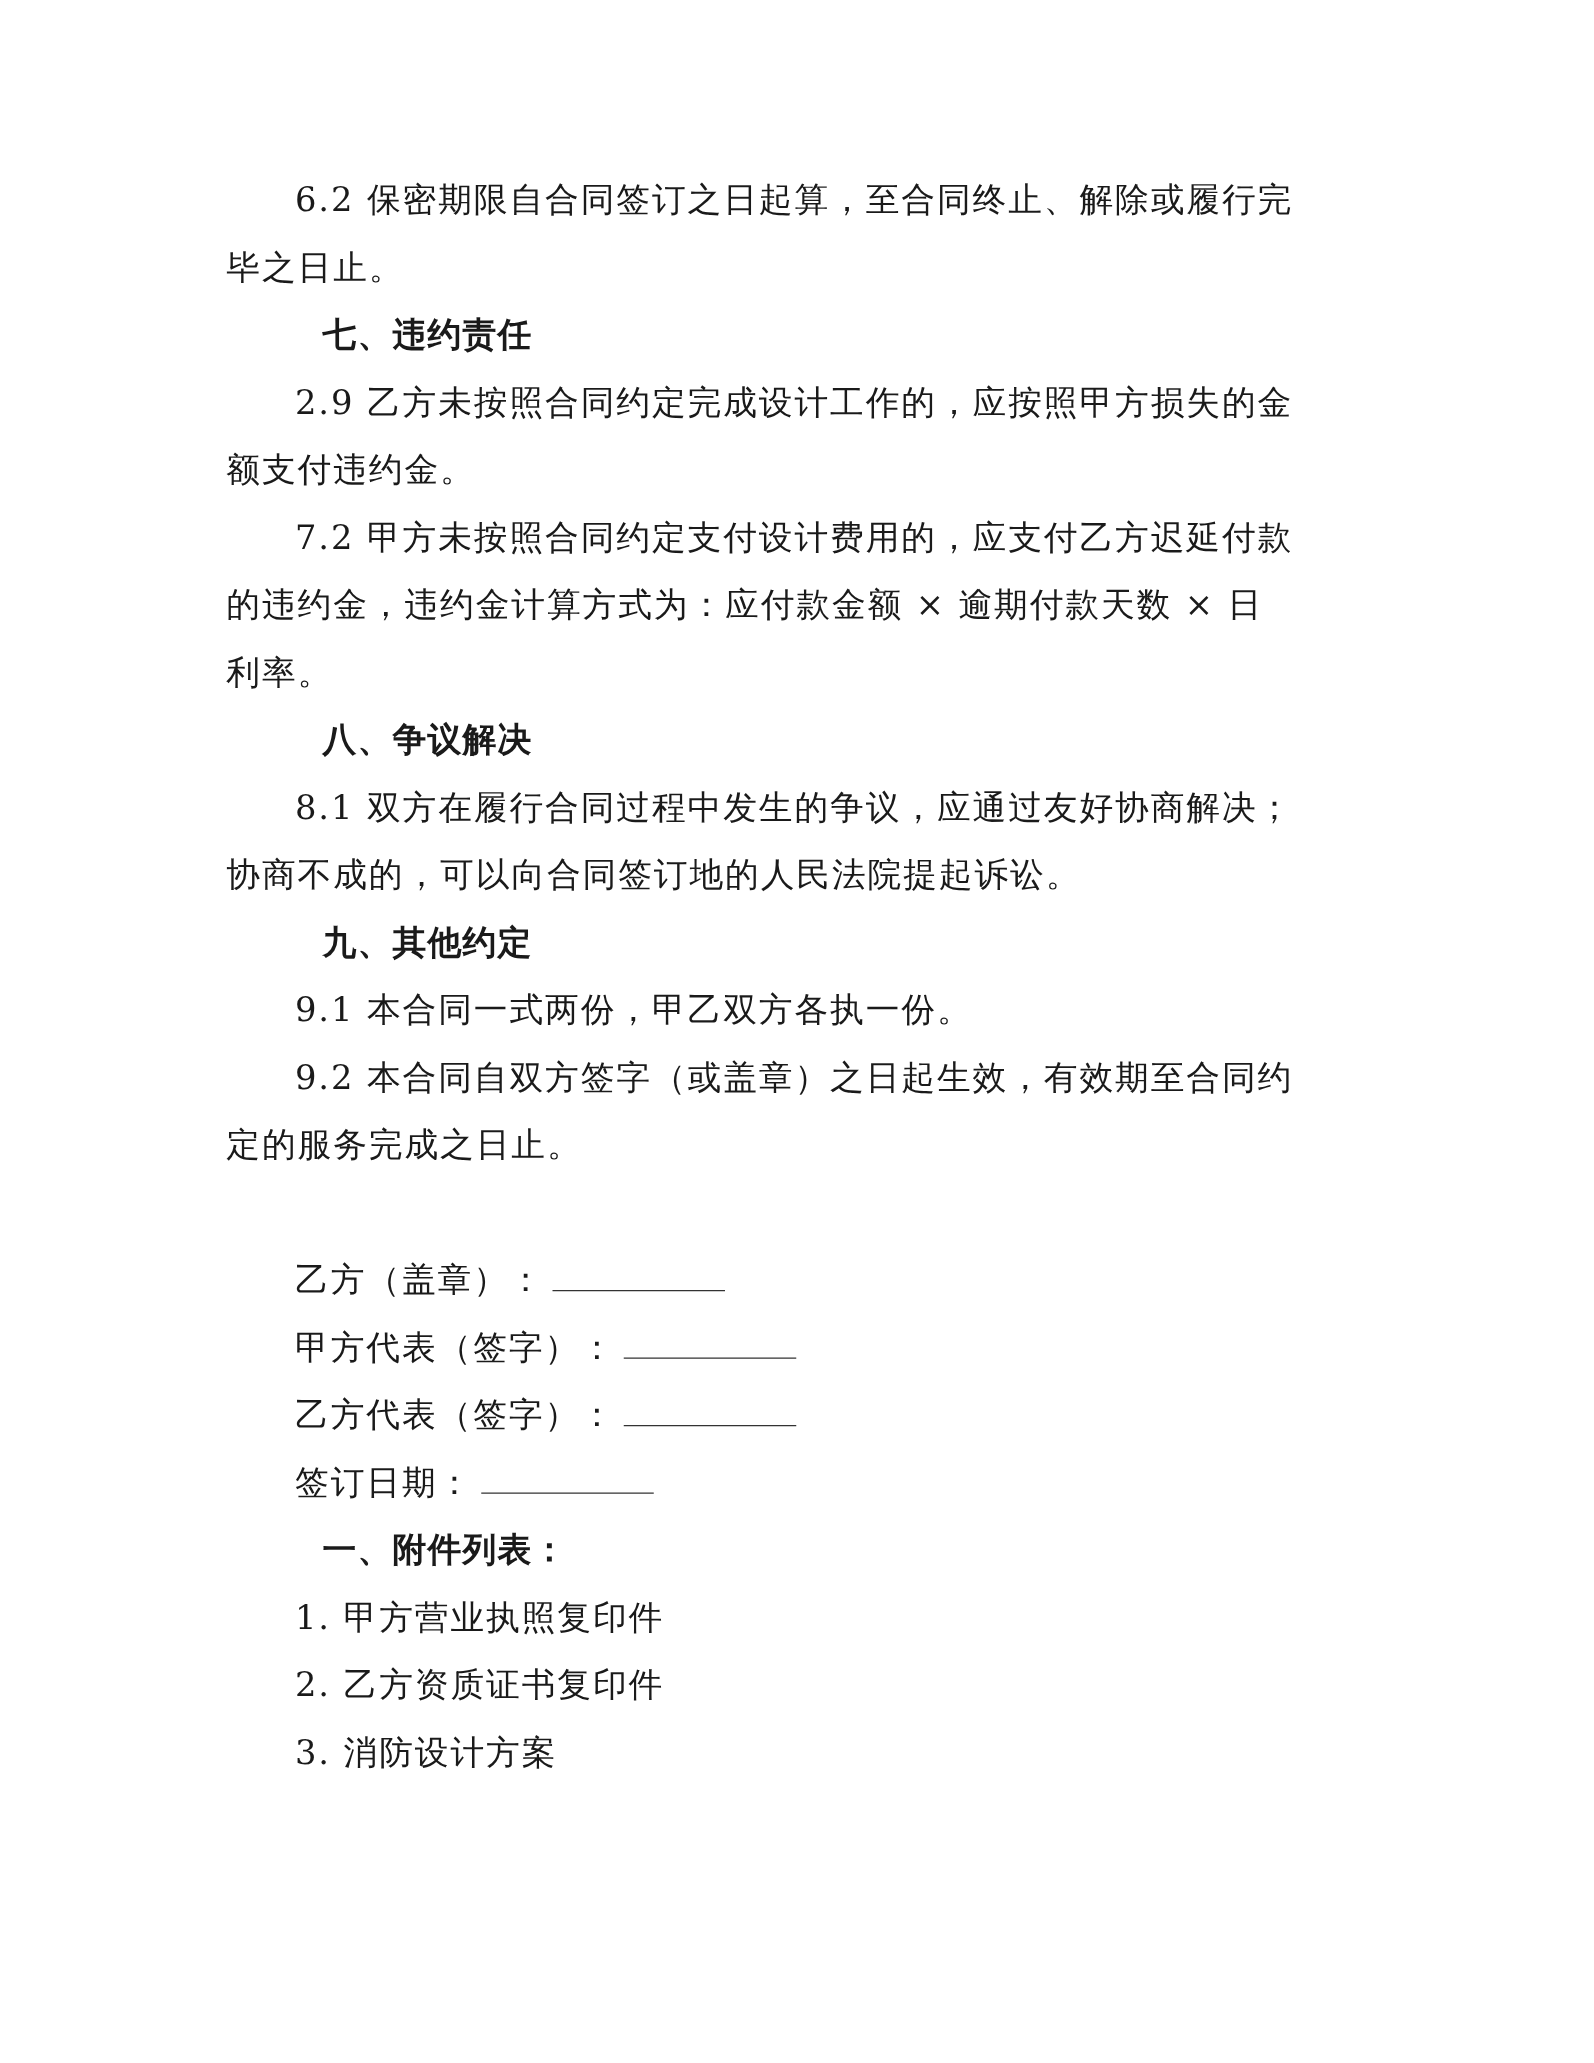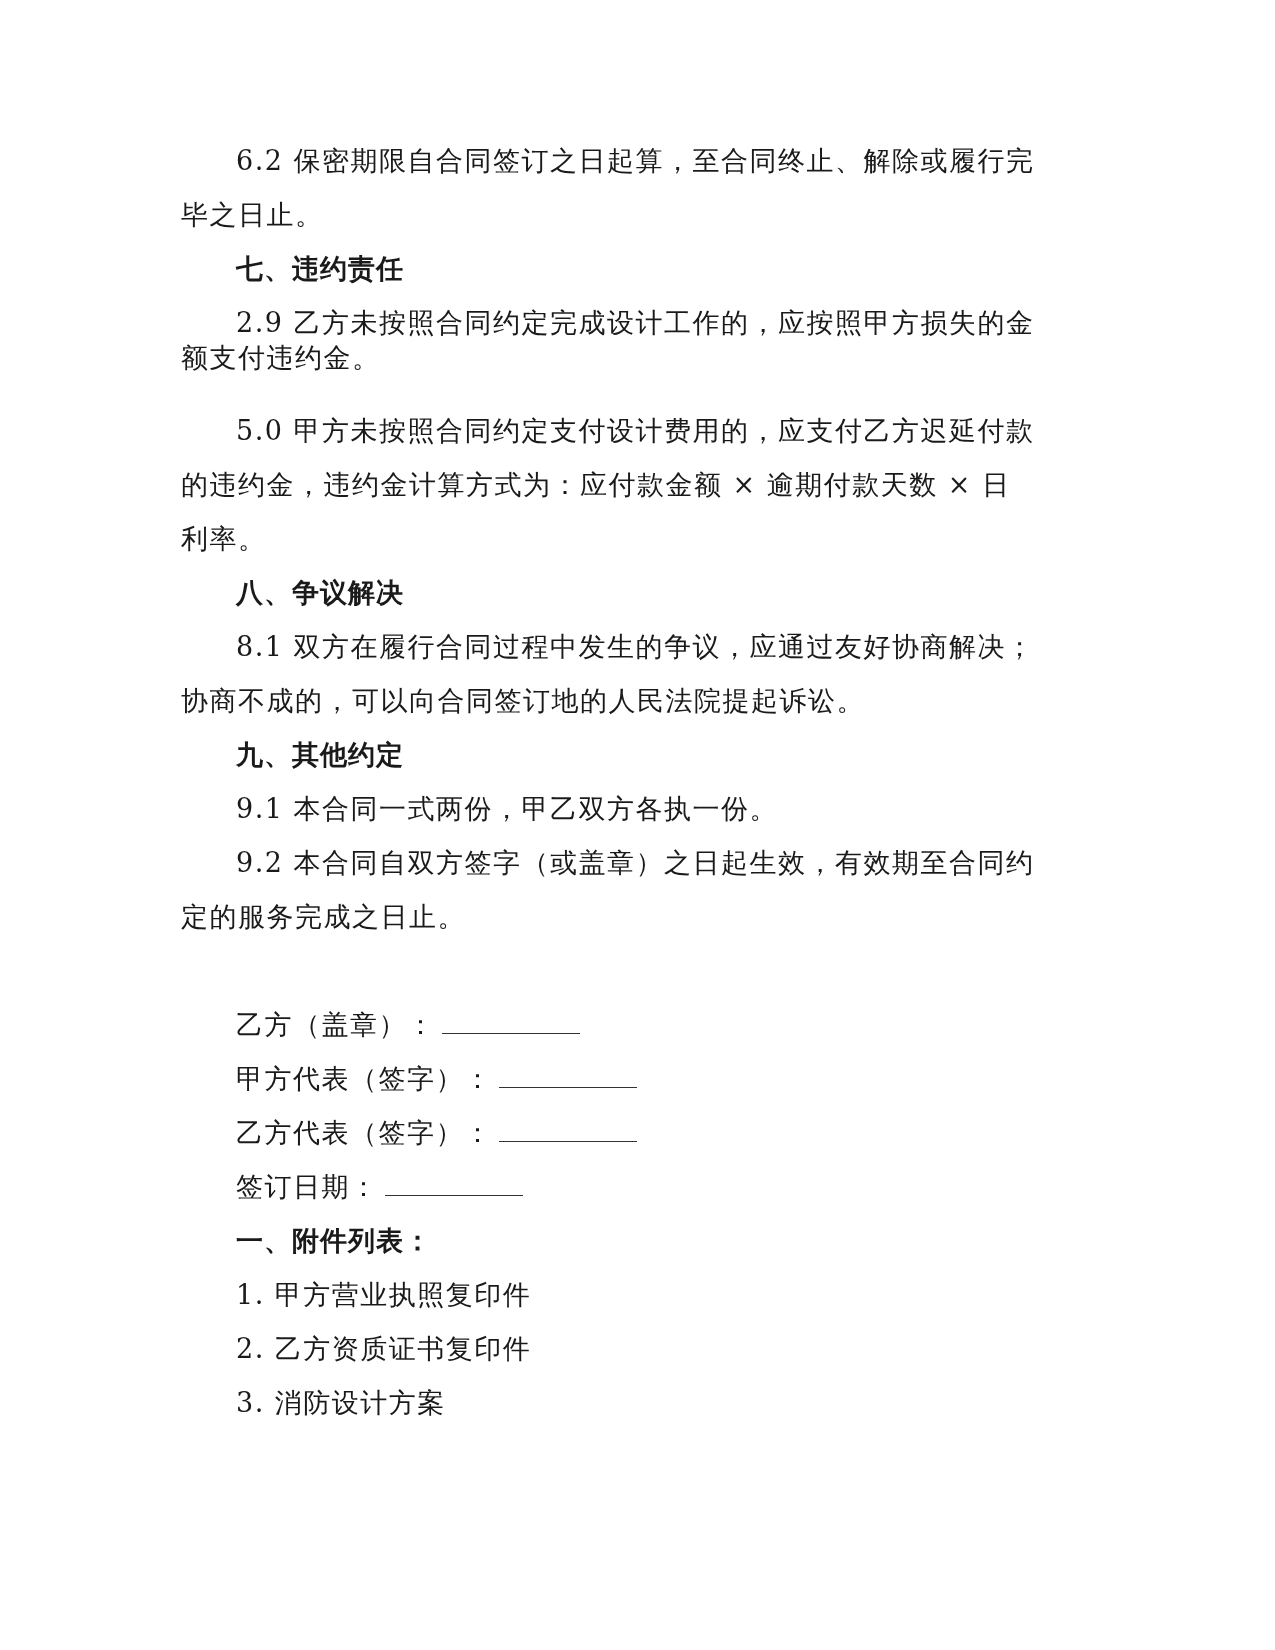--- a/index.html
+++ b/index.html
@@ -29,20 +29,21 @@
       line-height: 36px;
       white-space: nowrap;
       letter-spacing: 1.5px;
     }
     .indent { left: 236px; }
     .flush { left: 181px; }
     .heading {
       font-family: "DejaVu Sans", "Liberation Sans", sans-serif;
       font-weight: bold;
       letter-spacing: 1px;
+      margin-left: 22px;
     }
     .blank {
       display: inline-block;
       width: 138px;
       border-bottom: 1.5px solid #333;
       height: 24px;
       vertical-align: baseline;
       margin-left: 6px;
     }
   </style>
@@ -50,23 +51,23 @@
 <body>
 
 <div class="page">
 
   <div class="line indent" style="top:143px">6.2 保密期限自合同签订之日起算，至合同终止、解除或履行完</div>
   <div class="line flush" style="top:197px">毕之日止。</div>
 
   <div class="line indent heading" style="top:251px">七、违约责任</div>
 
   <div class="line indent" style="top:305px">2.9 乙方未按照合同约定完成设计工作的，应按照甲方损失的金</div>
-  <div class="line flush" style="top:340px">额支付违约金。</div>
+  <div class="line flush" style="top:359px">额支付违约金。</div>
 
-  <div class="line indent" style="top:413px">5.0 甲方未按照合同约定支付设计费用的，应支付乙方迟延付款</div>
+  <div class="line indent" style="top:413px">7.2 甲方未按照合同约定支付设计费用的，应支付乙方迟延付款</div>
   <div class="line flush" style="top:467px">的违约金，违约金计算方式为：应付款金额 × 逾期付款天数 × 日</div>
   <div class="line flush" style="top:521px">利率。</div>
 
   <div class="line indent heading" style="top:575px">八、争议解决</div>
 
   <div class="line indent" style="top:629px">8.1 双方在履行合同过程中发生的争议，应通过友好协商解决；</div>
   <div class="line flush" style="top:683px">协商不成的，可以向合同签订地的人民法院提起诉讼。</div>
 
   <div class="line indent heading" style="top:737px">九、其他约定</div>
 

